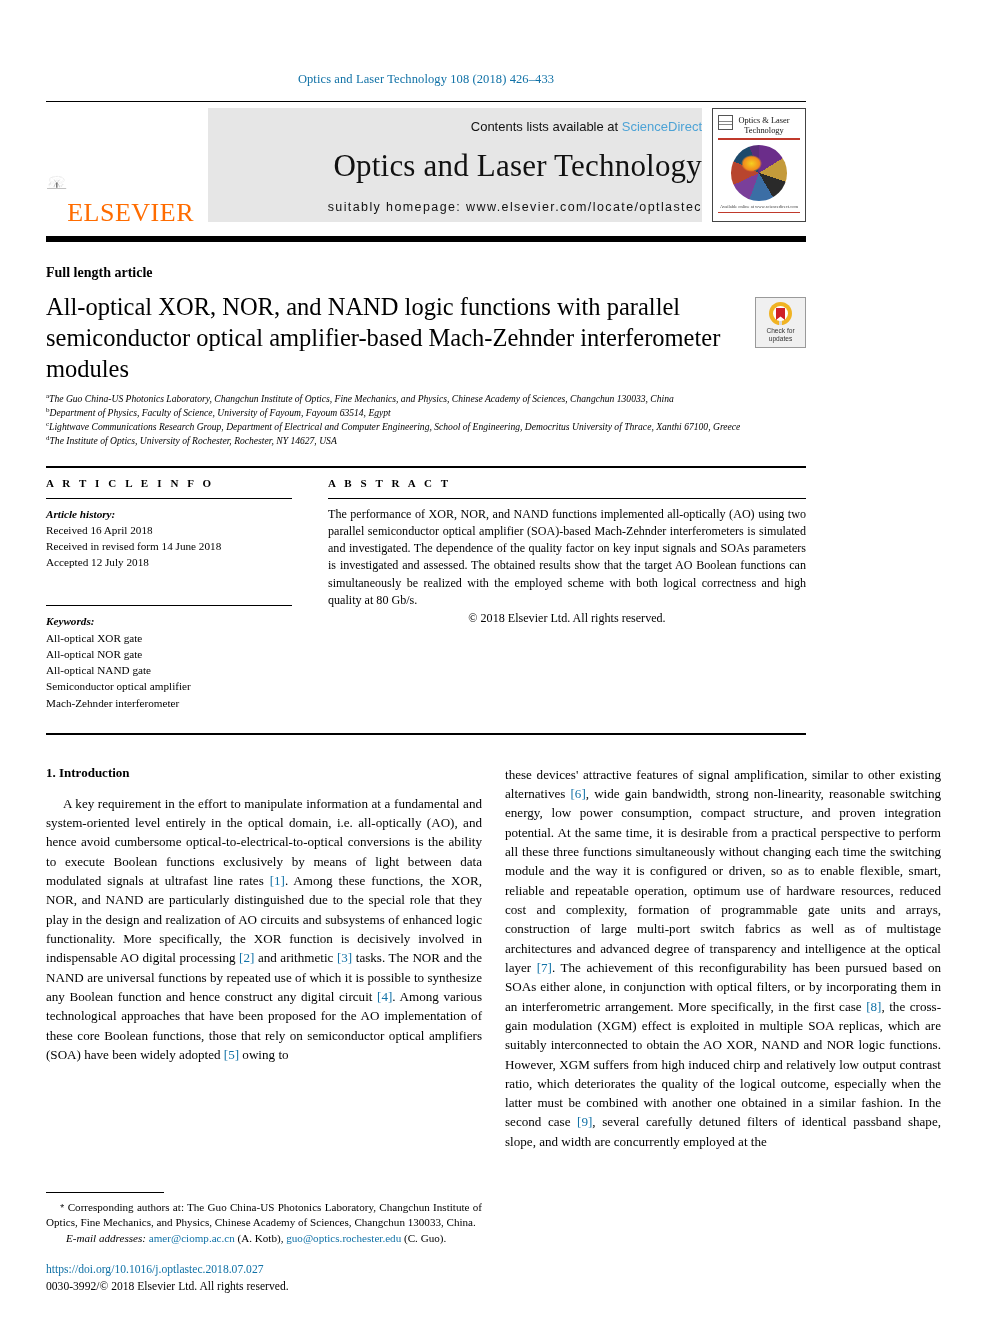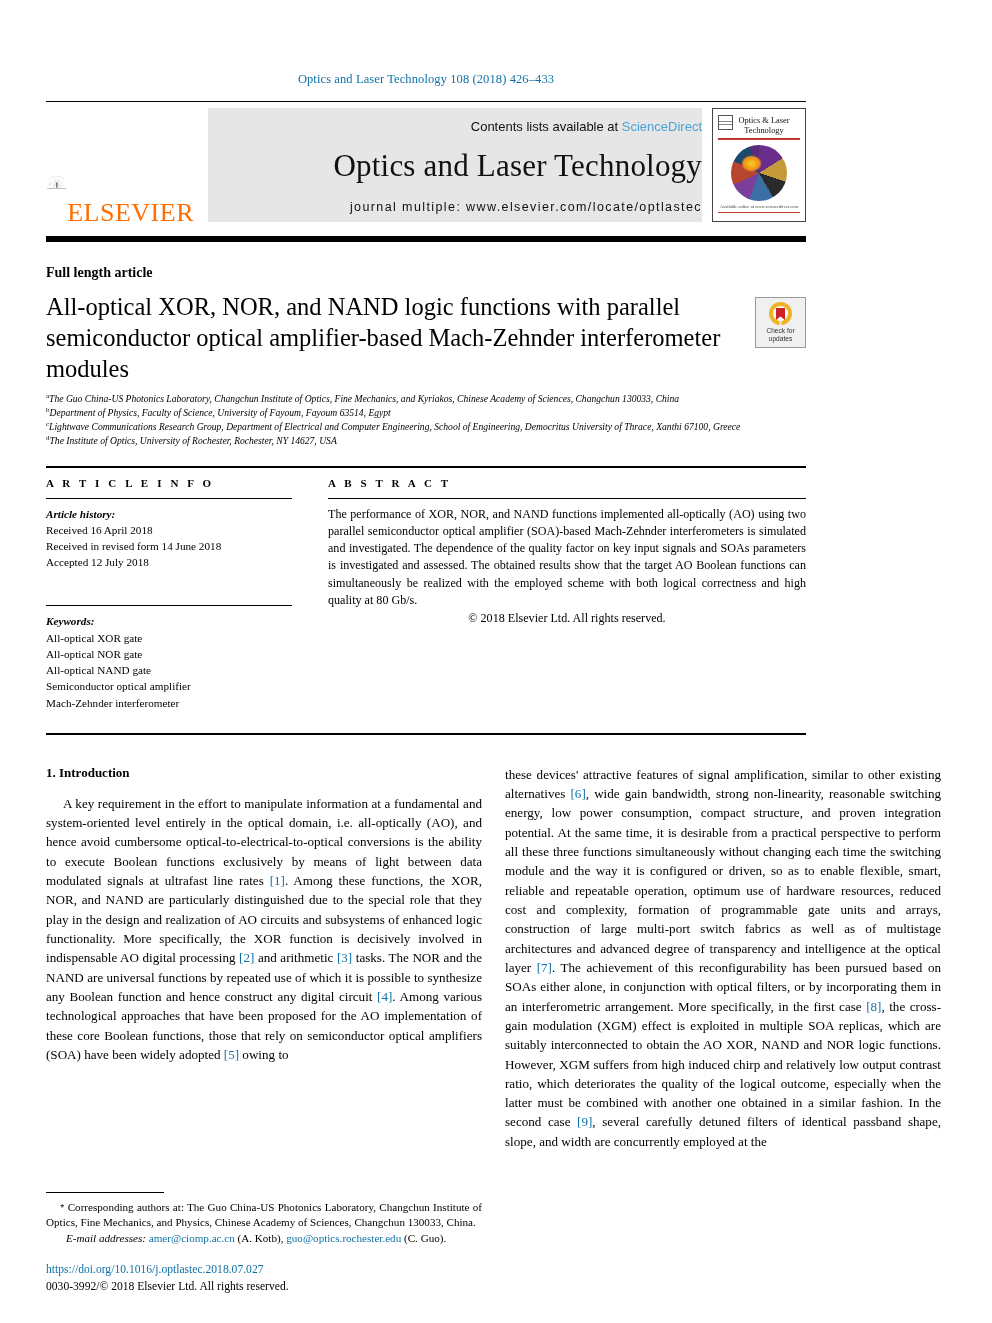--- a/index.html
+++ b/index.html
@@ -376,21 +376,21 @@
         </g>
       </svg>
       <div class="elsevier-word">ELSEVIER</div>
     </div>
 
     <div class="masthead-center">
       <div class="contents-line">
         <span>Contents lists available at </span><span class="sd">ScienceDirect</span>
       </div>
       <div class="journal-name">Optics and Laser Technology</div>
-      <div class="homepage-line">journal multiple: www.elsevier.com/locate/optlastec</div>
+      <div class="homepage-line">suitably homepage: www.elsevier.com/locate/optlastec</div>
     </div>
 
     <div class="masthead-cover">
       <div class="cover-inner">
         <div style="position:relative;width:100%;">
           <div class="cover-elsbox"></div>
           <div class="cover-title">Optics &amp; Laser Technology</div>
         </div>
         <div class="cover-rule"></div>
         <div class="cover-wheel"></div>
@@ -412,21 +412,21 @@
         </div>
       <div class="cm-label">
         <span>Check for</span><br>
         <span>updates</span>
       </div>
     </div>
   </div>
 
 
   <div class="affils">
-    <div class="affil"><sup>a</sup><span>The Guo China-US Photonics Laboratory, Changchun Institute of Optics, Fine Mechanics, and Kyriakos, Chinese Academy of Sciences, Changchun 130033, China</span></div>
+    <div class="affil"><sup>a</sup><span>The Guo China-US Photonics Laboratory, Changchun Institute of Optics, Fine Mechanics, and Physics, Chinese Academy of Sciences, Changchun 130033, China</span></div>
     <div class="affil"><sup>b</sup><span>Department of Physics, Faculty of Science, University of Fayoum, Fayoum 63514, Egypt</span></div>
     <div class="affil"><sup>c</sup><span>Lightwave Communications Research Group, Department of Electrical and Computer Engineering, School of Engineering, Democritus University of Thrace, Xanthi 67100, Greece</span></div>
     <div class="affil"><sup>d</sup><span>The Institute of Optics, University of Rochester, Rochester, NY 14627, USA</span></div>
   </div>
 
   <div class="rule-top"></div>
 
   <div class="info-abstract">
 
     <div class="col-info">

